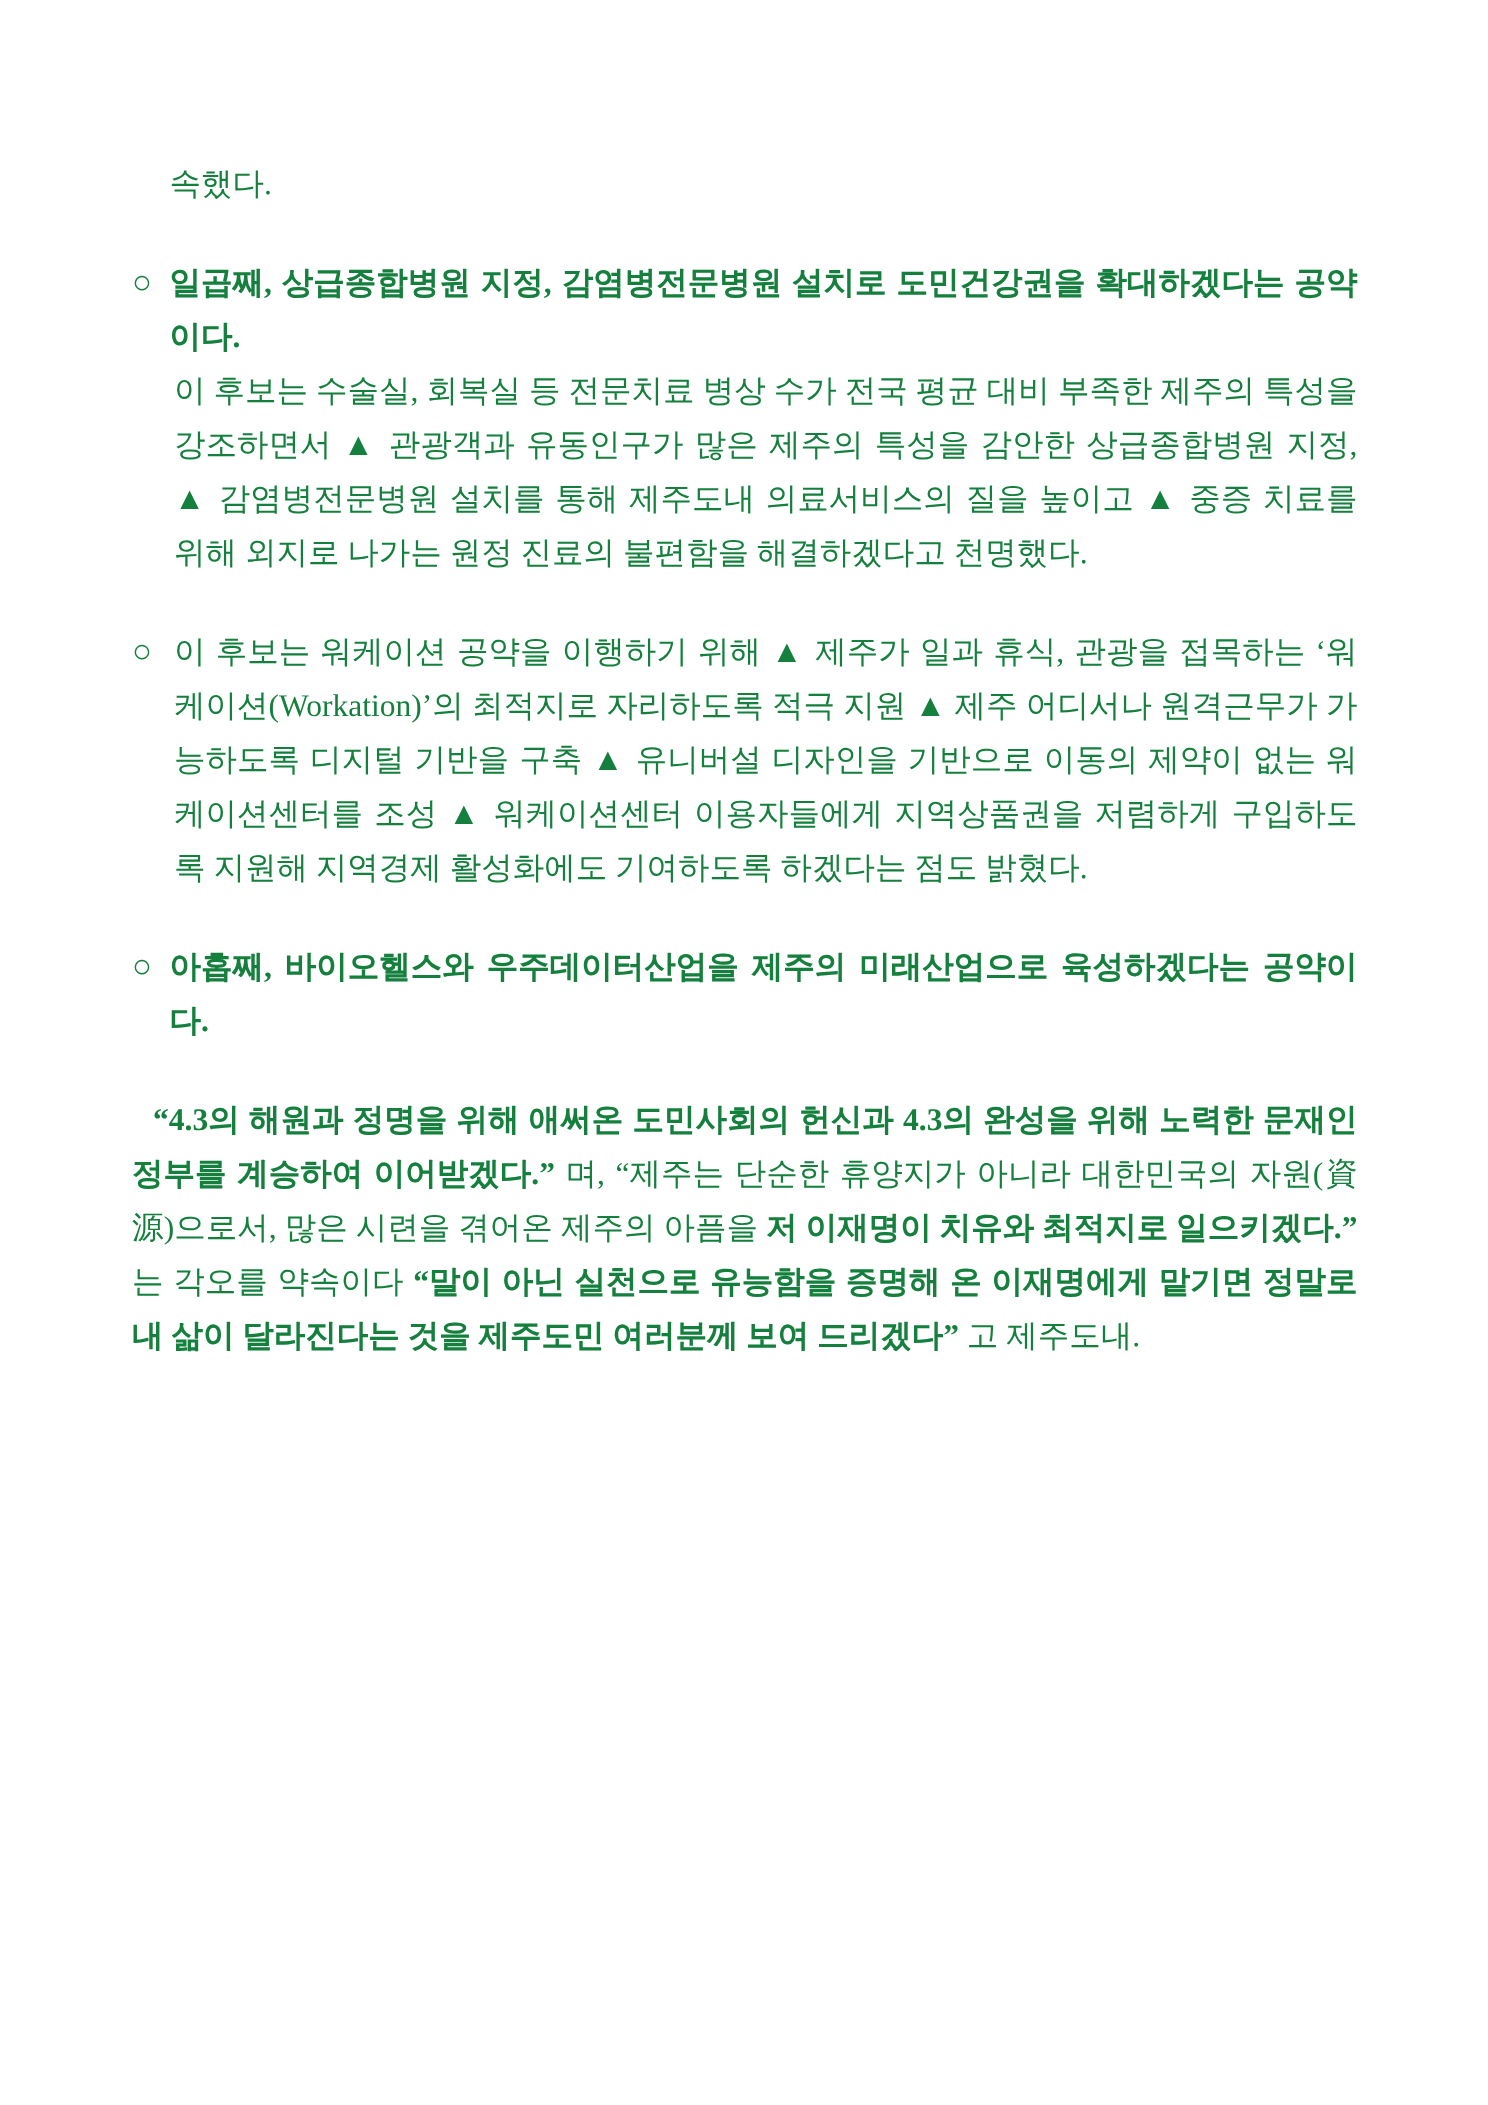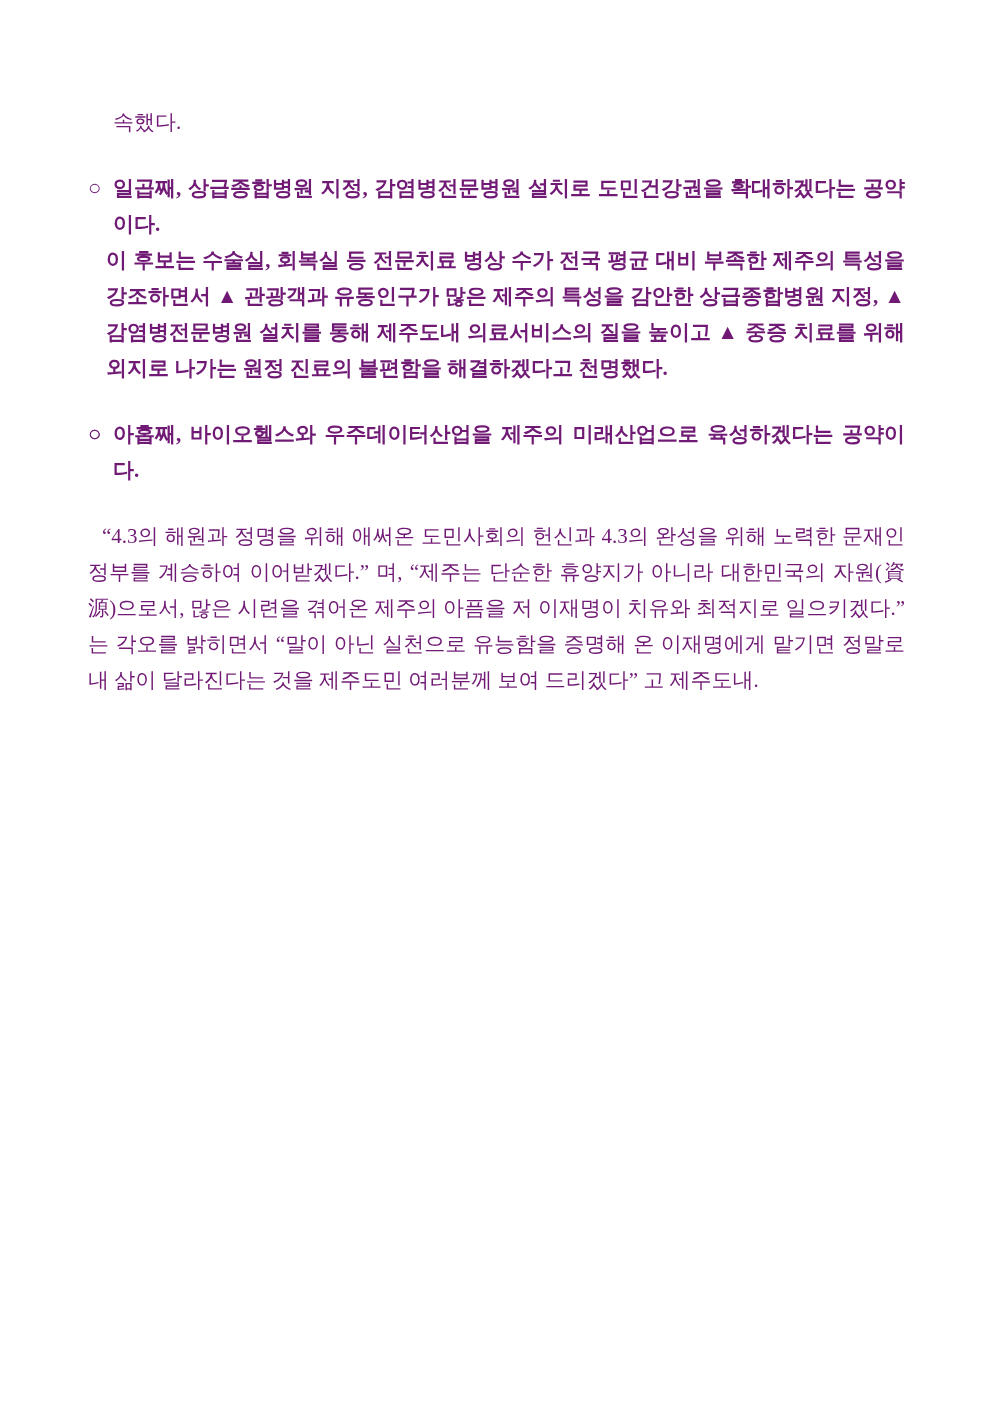--- a/index.html
+++ b/index.html
@@ -6,21 +6,21 @@
     margin: 0;
     padding: 0;
     background: #ffffff;
   }
   .page {
     position: relative;
     width: 992px;
     height: 1047px;
     box-sizing: border-box;
     background: #ffffff;
-    color: #701a75;
+    color: #15803d;
     padding: 104px 87px 0 88px;
     font-family: "Liberation Serif", "DejaVu Serif", serif;
     font-size: 21px;
     line-height: 36px;
     overflow: hidden;
   }
   p { margin: 0; }
   .para-continuation {
     margin-left: 25px;
     margin-bottom: 30px;
@@ -35,45 +35,45 @@
     text-align: justify;
   }
   .bullet {
     position: absolute;
     left: 0;
     top: 0;
     font-weight: normal;
     font-size: 22px;
   }
   .section-body {
-    margin-left: 18px;
+    margin-left: 28px;
     text-align: justify;
-    font-weight: bold;
   }
   .closing-paragraph {
     text-align: justify;
     text-indent: 14px;
   }
   .b {
-    font-weight: normal;
+    font-weight: bold;
   }
 </style>
 </head>
 <body>
 
 <div class="page">
   <p class="para-continuation">속했다.</p>
 
   <div>
       <section class="section">
         <div class="section-heading"><span class="bullet">○</span><span>일곱째, 상급종합병원 지정, 감염병전문병원 설치로 도민건강권을 확대하겠다는 공약이다.</span></div>
         <p class="section-body">이 후보는 수술실, 회복실 등 전문치료 병상 수가 전국 평균 대비 부족한 제주의 특성을 강조하면서 ▲ 관광객과 유동인구가 많은 제주의 특성을 감안한 상급종합병원 지정, ▲ 감염병전문병원 설치를 통해 제주도내 의료서비스의 질을 높이고 ▲ 중증 치료를 위해 외지로 나가는 원정 진료의 불편함을 해결하겠다고 천명했다.</p>
       </section>
       <section class="section">
         <div class="section-heading"><span class="bullet">○</span></div>
+        <p class="section-body">이 후보는 워케이션 공약을 이행하기 위해 ▲ 제주가 일과 휴식, 관광을 접목하는 ‘워케이션(Workation)’의 최적지로 자리하도록 적극 지원 ▲ 제주 어디서나 원격근무가 가능하도록 디지털 기반을 구축 ▲ 유니버설 디자인을 기반으로 이동의 제약이 없는 워케이션센터를 조성 ▲ 워케이션센터 이용자들에게 지역상품권을 저렴하게 구입하도록 지원해 지역경제 활성화에도 기여하도록 하겠다는 점도 밝혔다.</p>
       </section>
       <section class="section">
         <div class="section-heading"><span class="bullet">○</span><span>아홉째, 바이오헬스와 우주데이터산업을 제주의 미래산업으로 육성하겠다는 공약이다.</span></div>
       </section>
     </div>
 
-  <p class="closing-paragraph"><span class="b">“4.3의 해원과 정명을 위해 애써온 도민사회의 헌신과 4.3의 완성을 위해 노력한 문재인 정부를 계승하여 이어받겠다.”</span><span> 며, “제주는 단순한 휴양지가 아니라 대한민국의 자원(資源)으로서, 많은 시련을 겪어온 제주의 아픔을 </span><span class="b">저 이재명이 치유와 최적지로 일으키겠다.”</span><span> 는 각오를 밝히면서 </span><span class="b">“말이 아닌 실천으로 유능함을 증명해 온 이재명에게 맡기면 정말로 내 삶이 달라진다는 것을 제주도민 여러분께 보여 드리겠다”</span><span> 고 제주도내.</span></p>
+  <p class="closing-paragraph"><span class="b">“4.3의 해원과 정명을 위해 애써온 도민사회의 헌신과 4.3의 완성을 위해 노력한 문재인 정부를 계승하여 이어받겠다.”</span><span> 며, “제주는 단순한 휴양지가 아니라 대한민국의 자원(資源)으로서, 많은 시련을 겪어온 제주의 아픔을 </span><span class="b">저 이재명이 치유와 최적지로 일으키겠다.”</span><span> 는 각오를 약속이다 </span><span class="b">“말이 아닌 실천으로 유능함을 증명해 온 이재명에게 맡기면 정말로 내 삶이 달라진다는 것을 제주도민 여러분께 보여 드리겠다”</span><span> 고 제주도내.</span></p>
 </div>
 
 </body></html>

